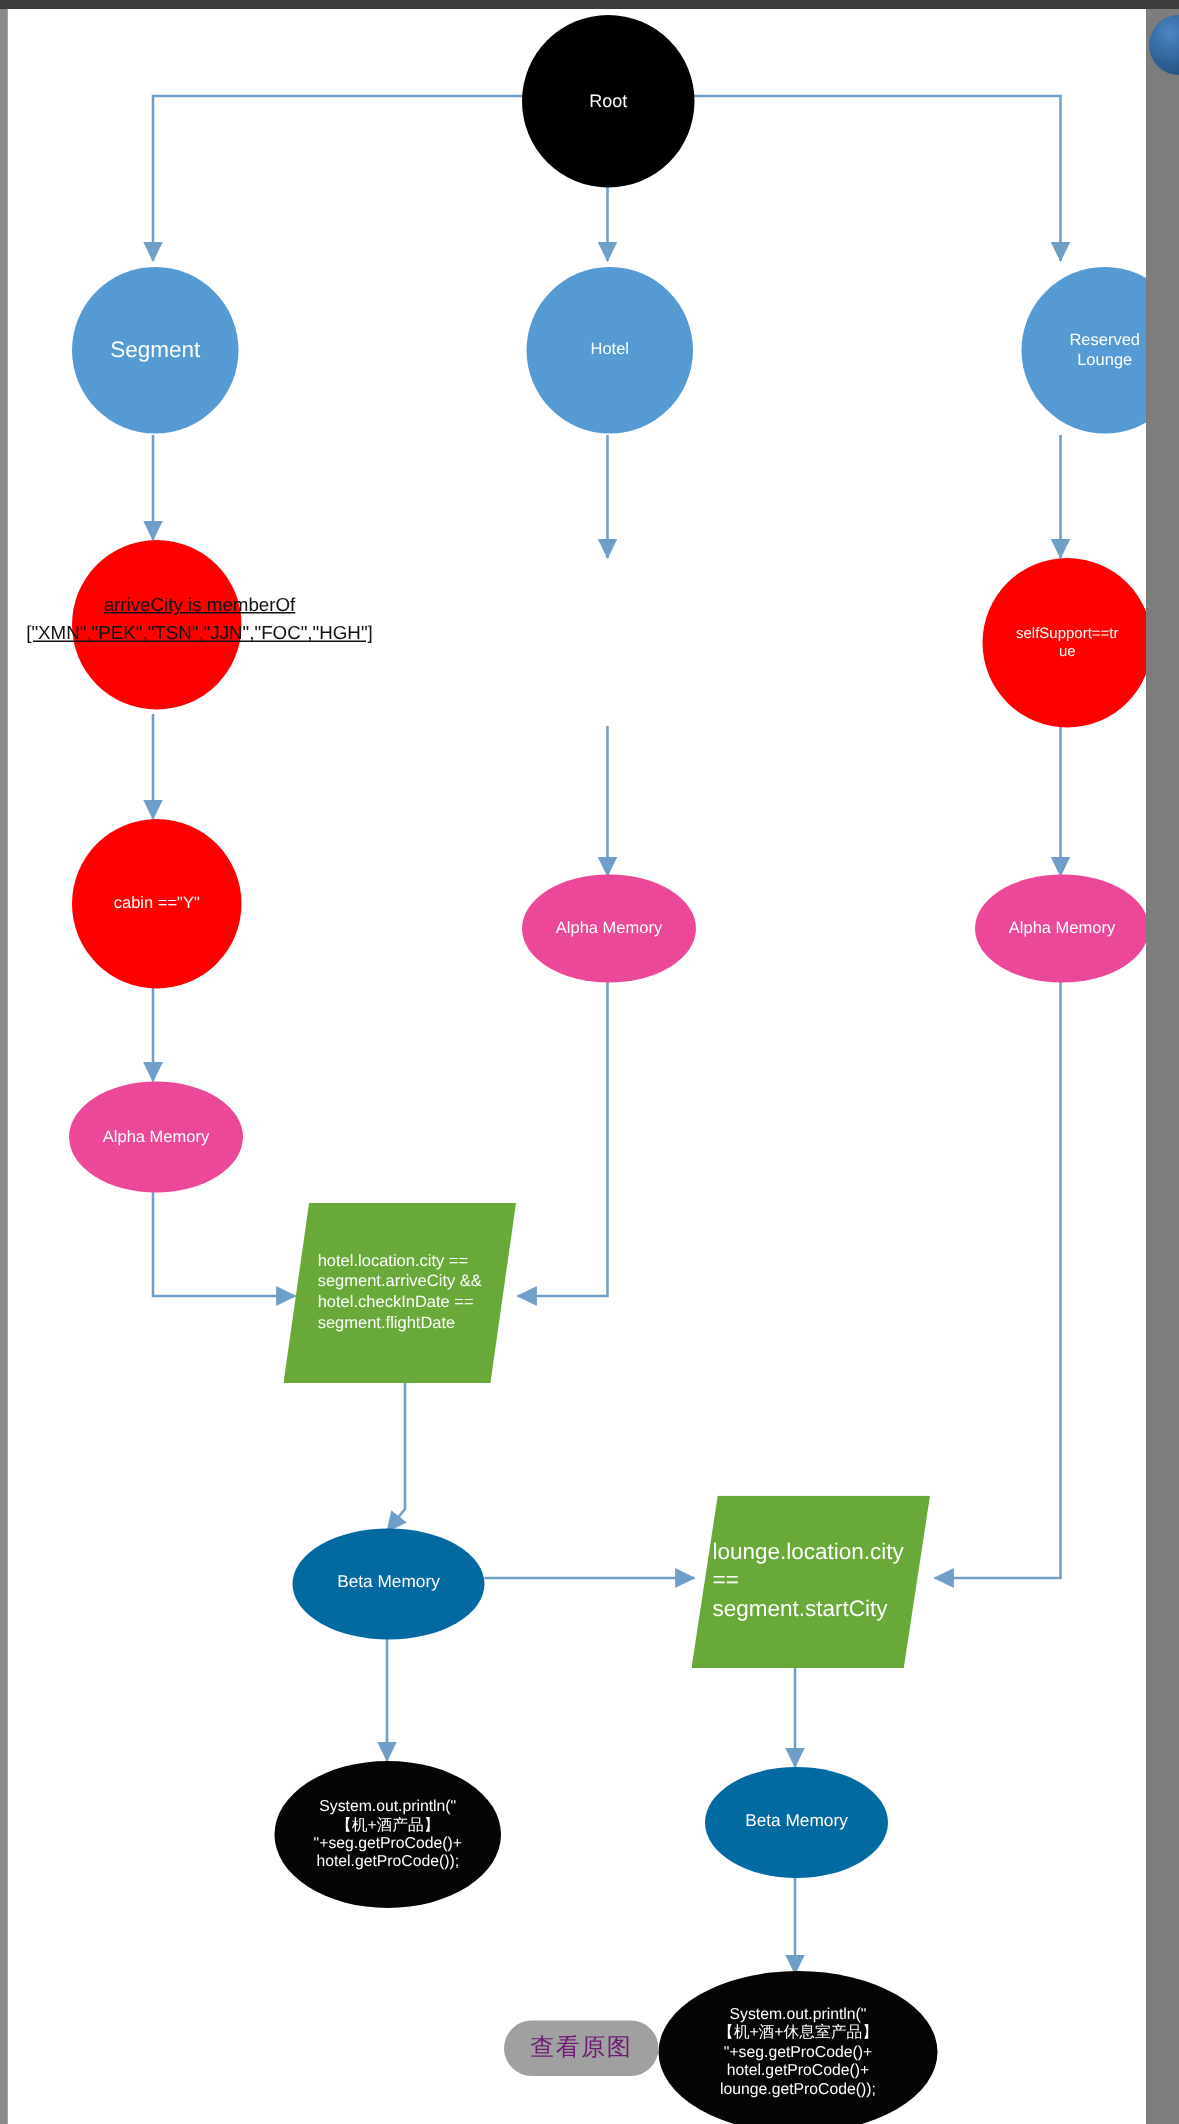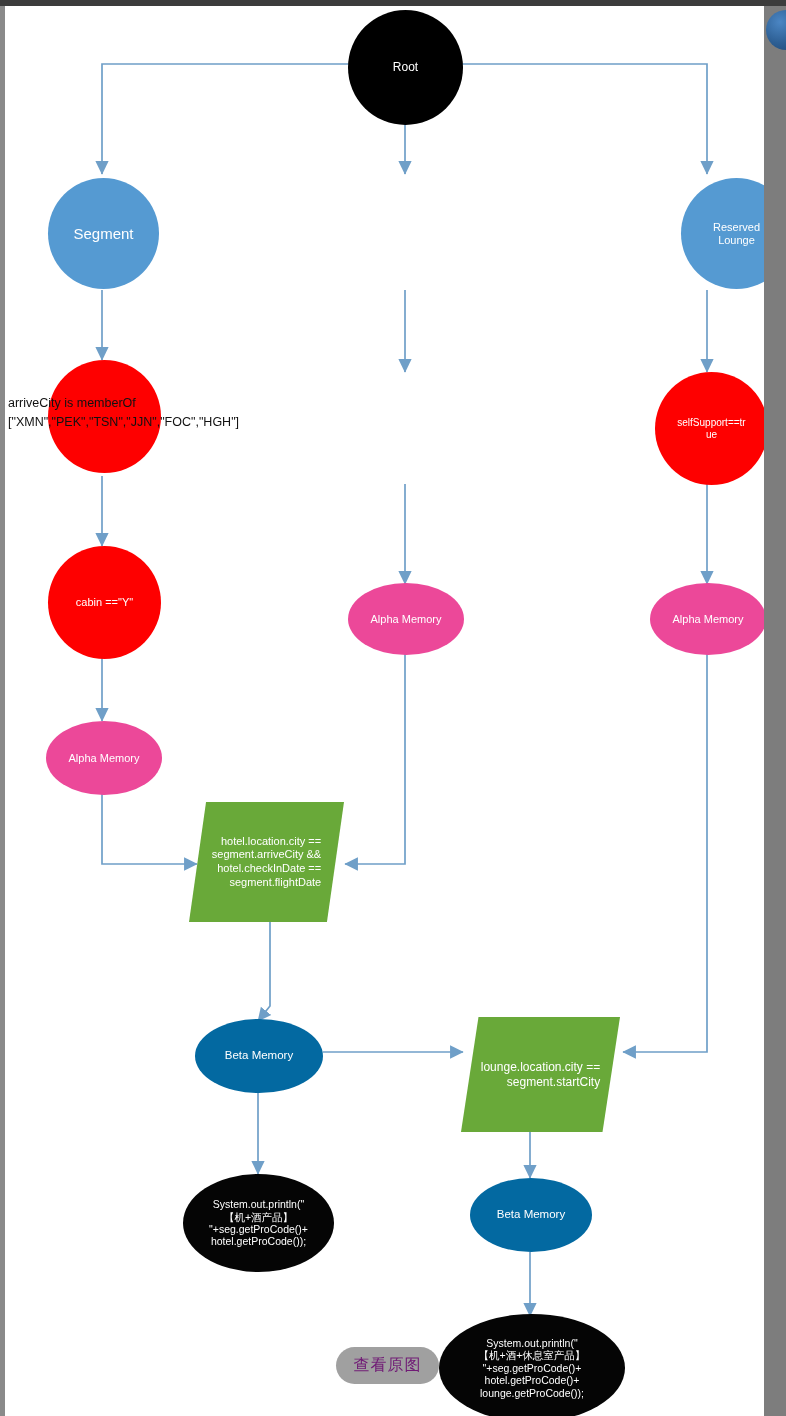--- a/index.html
+++ b/index.html
@@ -75,36 +75,37 @@
   .n-yellow { background:#ec4899; }
   .n-orange { background:#0369a1; }
   .n-black  { background:#050505; }
   .trapezoid {
     position: absolute;
     background: #69a939;
     z-index: 10;
     display: flex;
     align-items: center;
     justify-content: center;
-    text-align: right;
+    text-align: left;
     color: #ffffff;
     line-height: 1.25;
     white-space: pre-line;
   }
   .trap-a { clip-path: polygon(11% 0%, 100% 0%, 89% 100%, 0% 100%); }
   .trap-b { clip-path: polygon(11% 0%, 100% 0%, 89% 100%, 0% 100%); }
   
   .free-label {
     position: absolute;
     color: #111111;
     font-size: 12.5px;
     line-height: 1.55;
     white-space: pre-line;
     z-index: 11;
-    text-align: left;
+    text-align: center;
+    text-decoration: underline;
   }
   #view-original {
     position: absolute;
     left: 336px; top: 1347px;
     width: 103px; height: 37px;
     border-radius: 19px;
     background: #a0a0a0;
     color: #701a75;
     font-size: 16px;
     display: flex; align-items: center; justify-content: center;
@@ -168,20 +169,21 @@
         <path d="M 525,1106 L 525,1172"></path>
 
         <path d="M 525,1246 L 525,1310"></path>
       </g>
     </svg>
 
     <div class="node circle n-root" style="left:343px; top:4px; width:115px; height:115px; font-size:12px;">Root</div>
 
     <div class="node circle n-blue" style="left:43px; top:172px; width:111px; height:111px; font-size:15px;">Segment</div>
 
+    <div class="node circle n-blue" style="left:346px; top:172px; width:111px; height:111px; font-size:11px;">Hotel</div>
 
     <div class="node circle n-blue" style="left:676px; top:172px; width:111px; height:111px; font-size:11px;">Reserved
 Lounge</div>
 
     <div class="node circle n-red" style="left:43px; top:354px; width:113px; height:113px; font-size:11px;"></div>
 
     <div class="free-label" style="left:3px; top:388px; width:250px;">arriveCity is memberOf
 ["XMN","PEK","TSN","JJN","FOC","HGH"]</div>
 
 
@@ -194,21 +196,21 @@
 
     <div class="node ellipse n-yellow" style="left:343px; top:577px; width:116px; height:72px; font-size:11px;">Alpha Memory</div>
 
     <div class="node ellipse n-yellow" style="left:645px; top:577px; width:116px; height:72px; font-size:11px;">Alpha Memory</div>
 
     <div class="trapezoid trap-a" style="left:184px; top:796px; width:155px; height:120px; font-size:11px; padding:0 14px;">hotel.location.city ==
 segment.arriveCity &amp;&amp;
 hotel.checkInDate ==
 segment.flightDate</div>
 
-    <div class="trapezoid trap-b" style="left:456px; top:991px; width:159px; height:115px; font-size:12px; padding:0 14px;margin-top:20px;">lounge.location.city ==
+    <div class="trapezoid trap-b" style="left:456px; top:991px; width:159px; height:115px; font-size:15px; padding:0 14px;">lounge.location.city ==
 segment.startCity</div>
 
     <div class="node ellipse n-orange" style="left:190px; top:1013px; width:128px; height:74px; font-size:11.5px;">Beta Memory</div>
 
     <div class="node ellipse n-orange" style="left:465px; top:1172px; width:122px; height:74px; font-size:11.5px;">Beta Memory</div>
 
     <div class="node ellipse n-black" style="left:178px; top:1168px; width:151px; height:98px; font-size:10.5px;">System.out.println("
 【机+酒产品】
 "+seg.getProCode()+
 hotel.getProCode());</div>

